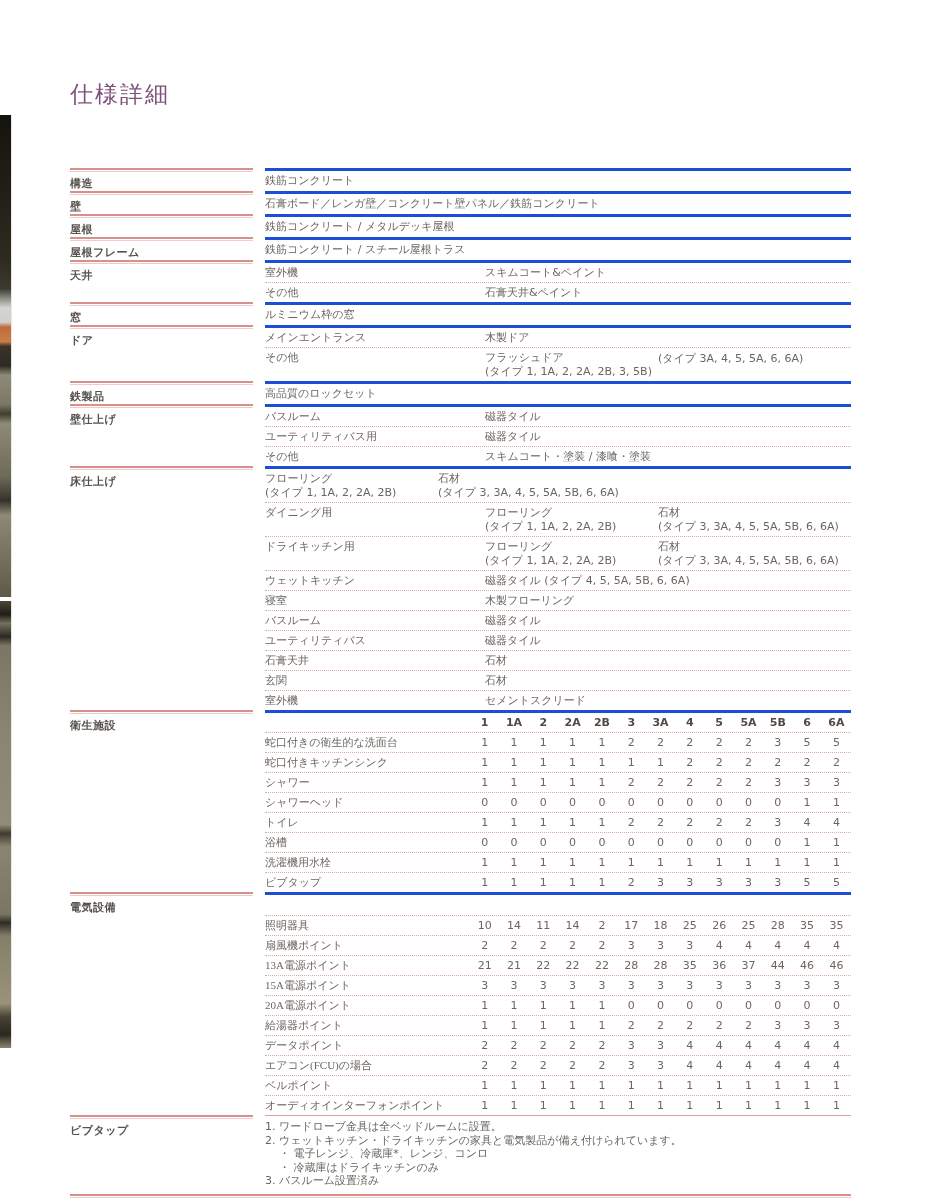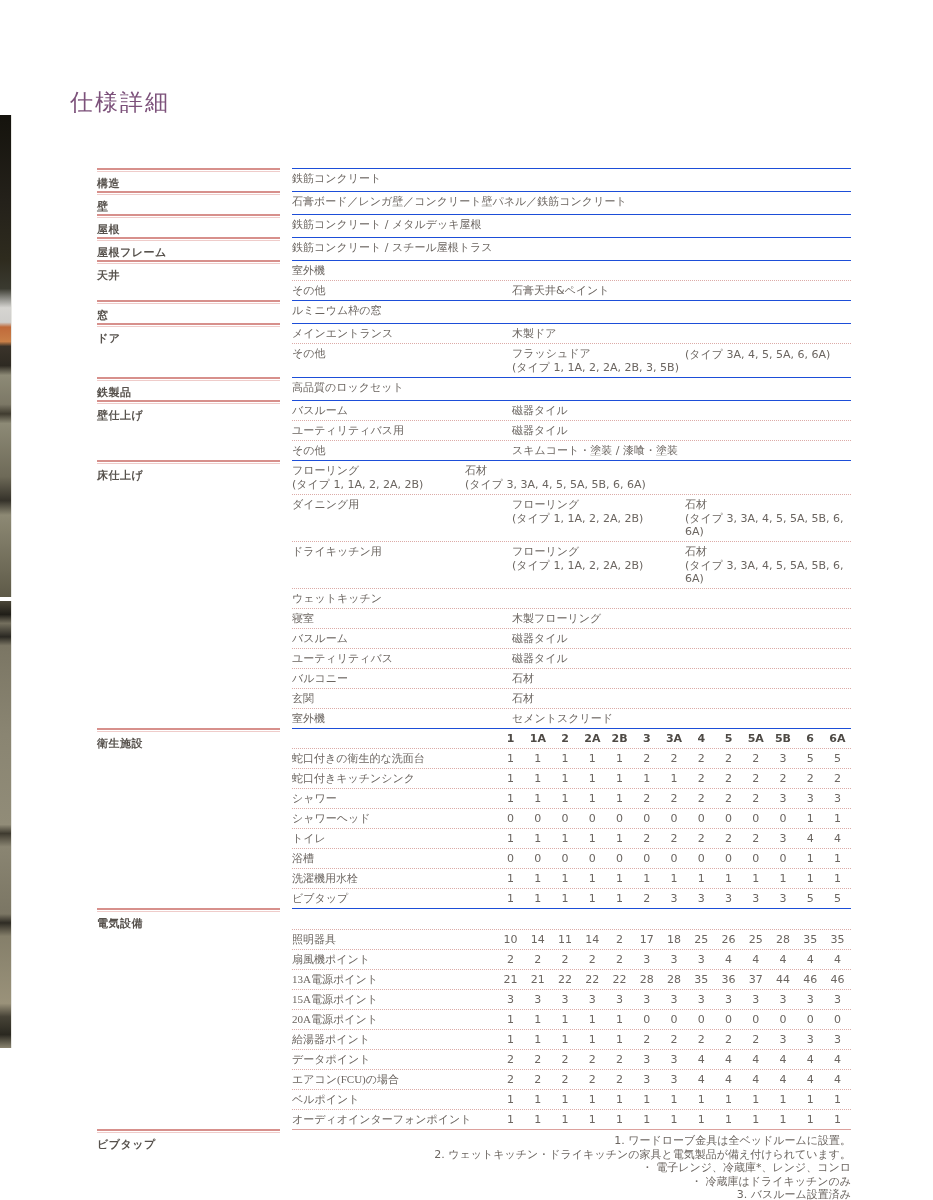--- a/index.html
+++ b/index.html
@@ -11,45 +11,45 @@
   .photo-strip{position:absolute;left:0;width:11px;border-right:1px solid #e8e8e4;}
   #strip1{top:115px;height:482px;background:linear-gradient(to bottom,
     #15130d 0%,#24211a 18%,#2e2b1e 30%,#3a3a30 36%,#8a8a84 38%,#d6d5d1 40%,
     #cfcecb 43%,#c06a3a 44%,#c97f47 47%,#3a332a 48%,#2e2a22 52%,#8d8a76 54%,
     #7c7866 60%,#403c30 62%,#8d8a76 64%,#6e6a58 75%,#35322a 80%,#8d8974 83%,#5e5a48 100%);}
   #strip2{top:601px;height:447px;background:linear-gradient(to bottom,
     #4a4638 0%,#201e18 3%,#746f5e 5%,#2a2822 8%,#7b7664 10%,#8a8572 30%,
     #918c78 50%,#3f3b30 52%,#8a8572 55%,#7b7664 70%,#2f2c24 72%,#857f6a 75%,
     #9a927a 90%,#474337 93%,#2a2820 97%,#8a8470 100%);}
 
-  .page-title{position:absolute;left:70px;top:72px;font-size:23px;font-weight:400;
+  .page-title{position:absolute;left:70px;top:64px;font-size:23px;font-weight:400;
     color:#7c517a;letter-spacing:2px;}
 
   .spec{position:absolute;left:70px;top:168px;width:781px;font-size:11px;color:#6b6560;}
-  .section{display:flex;align-items:stretch;margin-left:27px;}
+  .section{display:flex;align-items:stretch;}
   .sec-left{width:183px;flex:none;margin-right:12px;}
   .cat-rule{height:1px;border-top:2px solid #d7908c;border-bottom:1px solid #efccca;}
   .cat-label{font-size:11px;font-weight:bold;color:#57524d;padding-top:4px;letter-spacing:0.5px;}
   .sec-right{flex:1;min-width:0;}
 
   .vrow{display:flex;border-top:1px dotted #dcaba7;padding:3px 0 3px 0;line-height:13px;}
-  .vrow.first{border-top:1px solid #1d4ed8;}
+  .vrow.first{border-top:3px solid #1d4ed8;}
   .vrow .k{width:220px;flex:none;padding-right:6px;box-sizing:border-box;}
   .vrow .v-full{flex:1;}
   .vrow .v1{width:173px;flex:none;padding-right:6px;box-sizing:border-box;}
   .vrow .v2{flex:1;}
   .cell-line2{margin-top:1px;}
 
   .vrow .nk{width:205px;flex:none;padding-right:4px;box-sizing:border-box;font-family:Liberation Serif, serif;}
   .numgrid{flex:1;display:flex;}
   .numgrid span{flex:1;text-align:center;}
   .hdr span{font-weight:bold;color:#4e4a45;}
   .vrow.spacer{height:14px;}
 
-  .notes{border-top:1px solid #dca19d;padding:4px 0 5px 0;line-height:13.5px;text-align:right;}
+  .notes{border-top:1px solid #dca19d;padding:4px 0 5px 0;line-height:13.5px;}
   .note-line.indent{padding-left:14px;}
 
   .closing-rule{height:1px;border-top:2px solid #d7908c;border-bottom:1px solid #efccca;margin-top:1px;}
 </style>
 </head>
 <body>
 
 <div class="photo-strip" id="strip1"></div>
 <div class="photo-strip" id="strip2"></div>
 
@@ -101,20 +101,21 @@
       </div>
     </div>
     <div class="section">
       <div class="sec-left">
         <div class="cat-rule"></div>
         <div class="cat-label">天井</div>
       </div>
       <div class="sec-right">
         <div class="vrow first">
           <div class="k">室外機</div>
+          <div class="v-full">スキムコート&amp;ペイント</div>
         </div>
         <div class="vrow">
           <div class="k">その他</div>
           <div class="v-full">石膏天井&amp;ペイント</div>
         </div>
       </div>
     </div>
     <div class="section">
       <div class="sec-left">
         <div class="cat-rule"></div>
@@ -212,35 +213,36 @@
             <div>フローリング</div>
             <div class="cell-line2">(タイプ 1, 1A, 2, 2A, 2B)</div>
           </div>
           <div class="v2">
             <div>石材</div>
             <div class="cell-line2">(タイプ 3, 3A, 4, 5, 5A, 5B, 6, 6A)</div>
           </div>
         </div>
         <div class="vrow">
           <div class="k">ウェットキッチン</div>
+          <div class="v-full">磁器タイル (タイプ 4, 5, 5A, 5B, 6, 6A)</div>
         </div>
         <div class="vrow">
           <div class="k">寝室</div>
           <div class="v-full">木製フローリング</div>
         </div>
         <div class="vrow">
           <div class="k">バスルーム</div>
           <div class="v-full">磁器タイル</div>
         </div>
         <div class="vrow">
           <div class="k">ユーティリティバス</div>
           <div class="v-full">磁器タイル</div>
         </div>
         <div class="vrow">
-          <div class="k">バルコニー</div>
+          <div class="k">石膏天井</div>
           <div class="v-full">石材</div>
         </div>
         <div class="vrow">
           <div class="k">玄関</div>
           <div class="v-full">石材</div>
         </div>
         <div class="vrow">
           <div class="k">室外機</div>
           <div class="v-full">セメントスクリード</div>
         </div>

